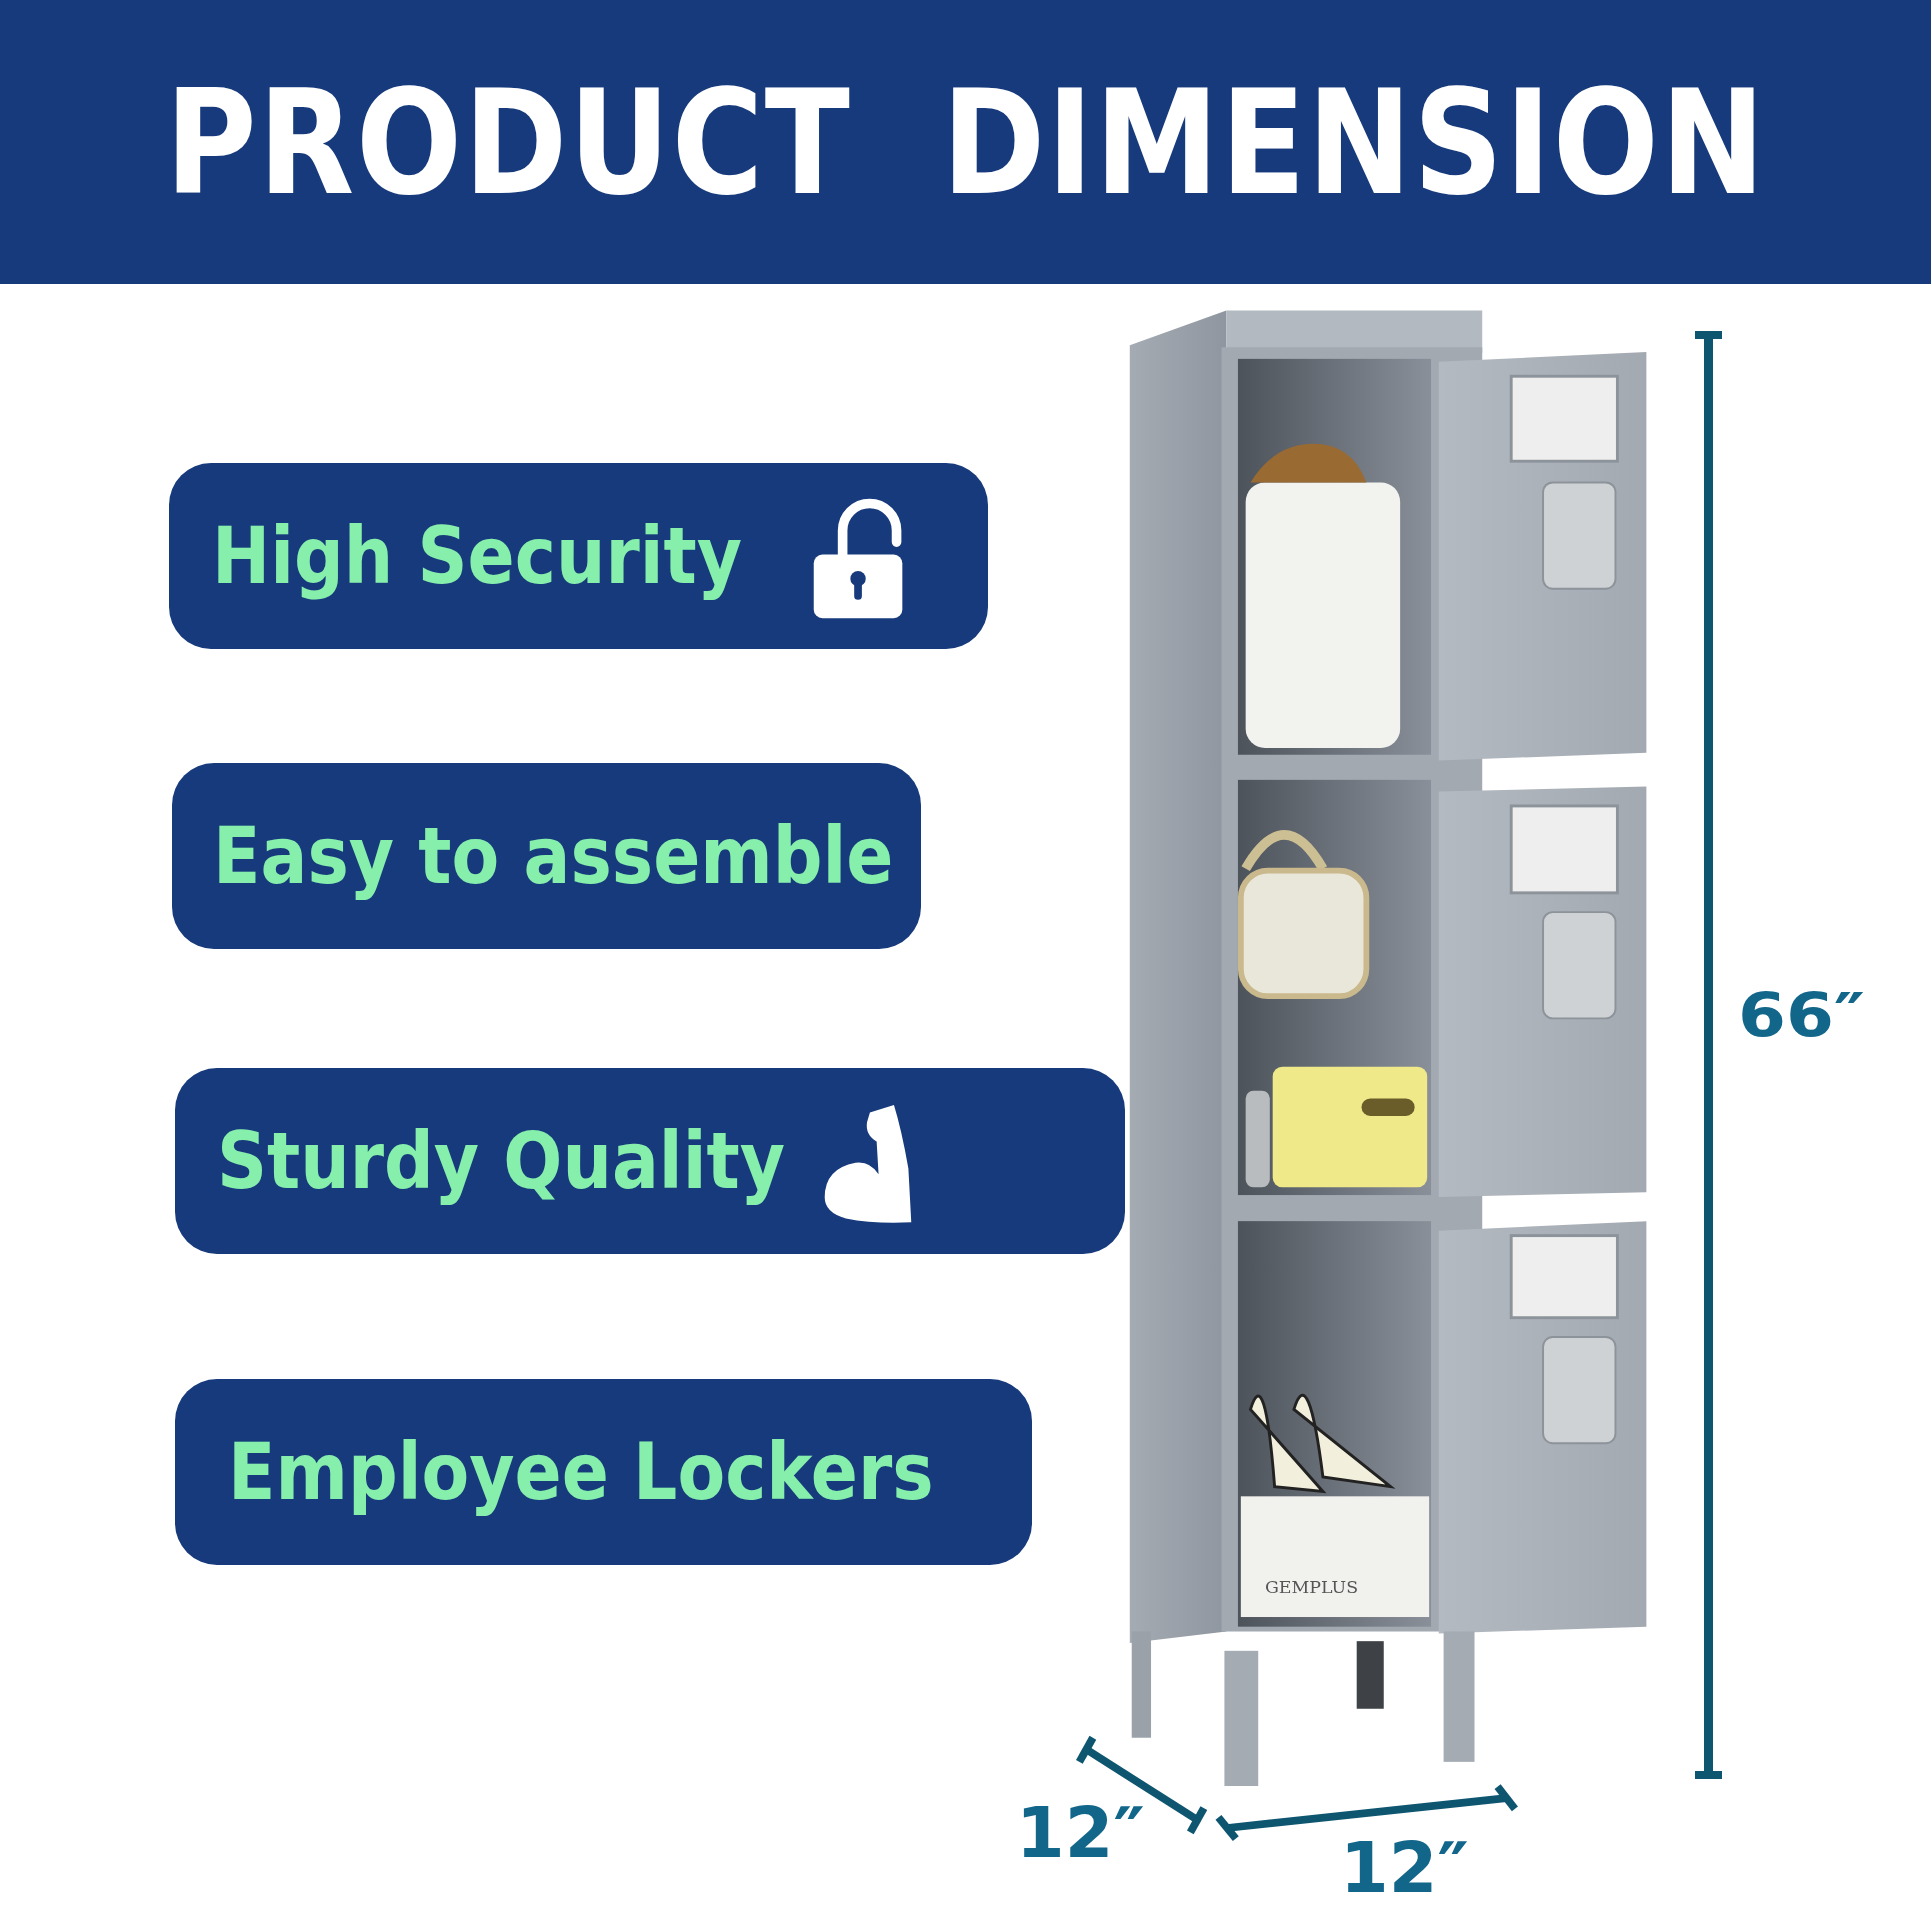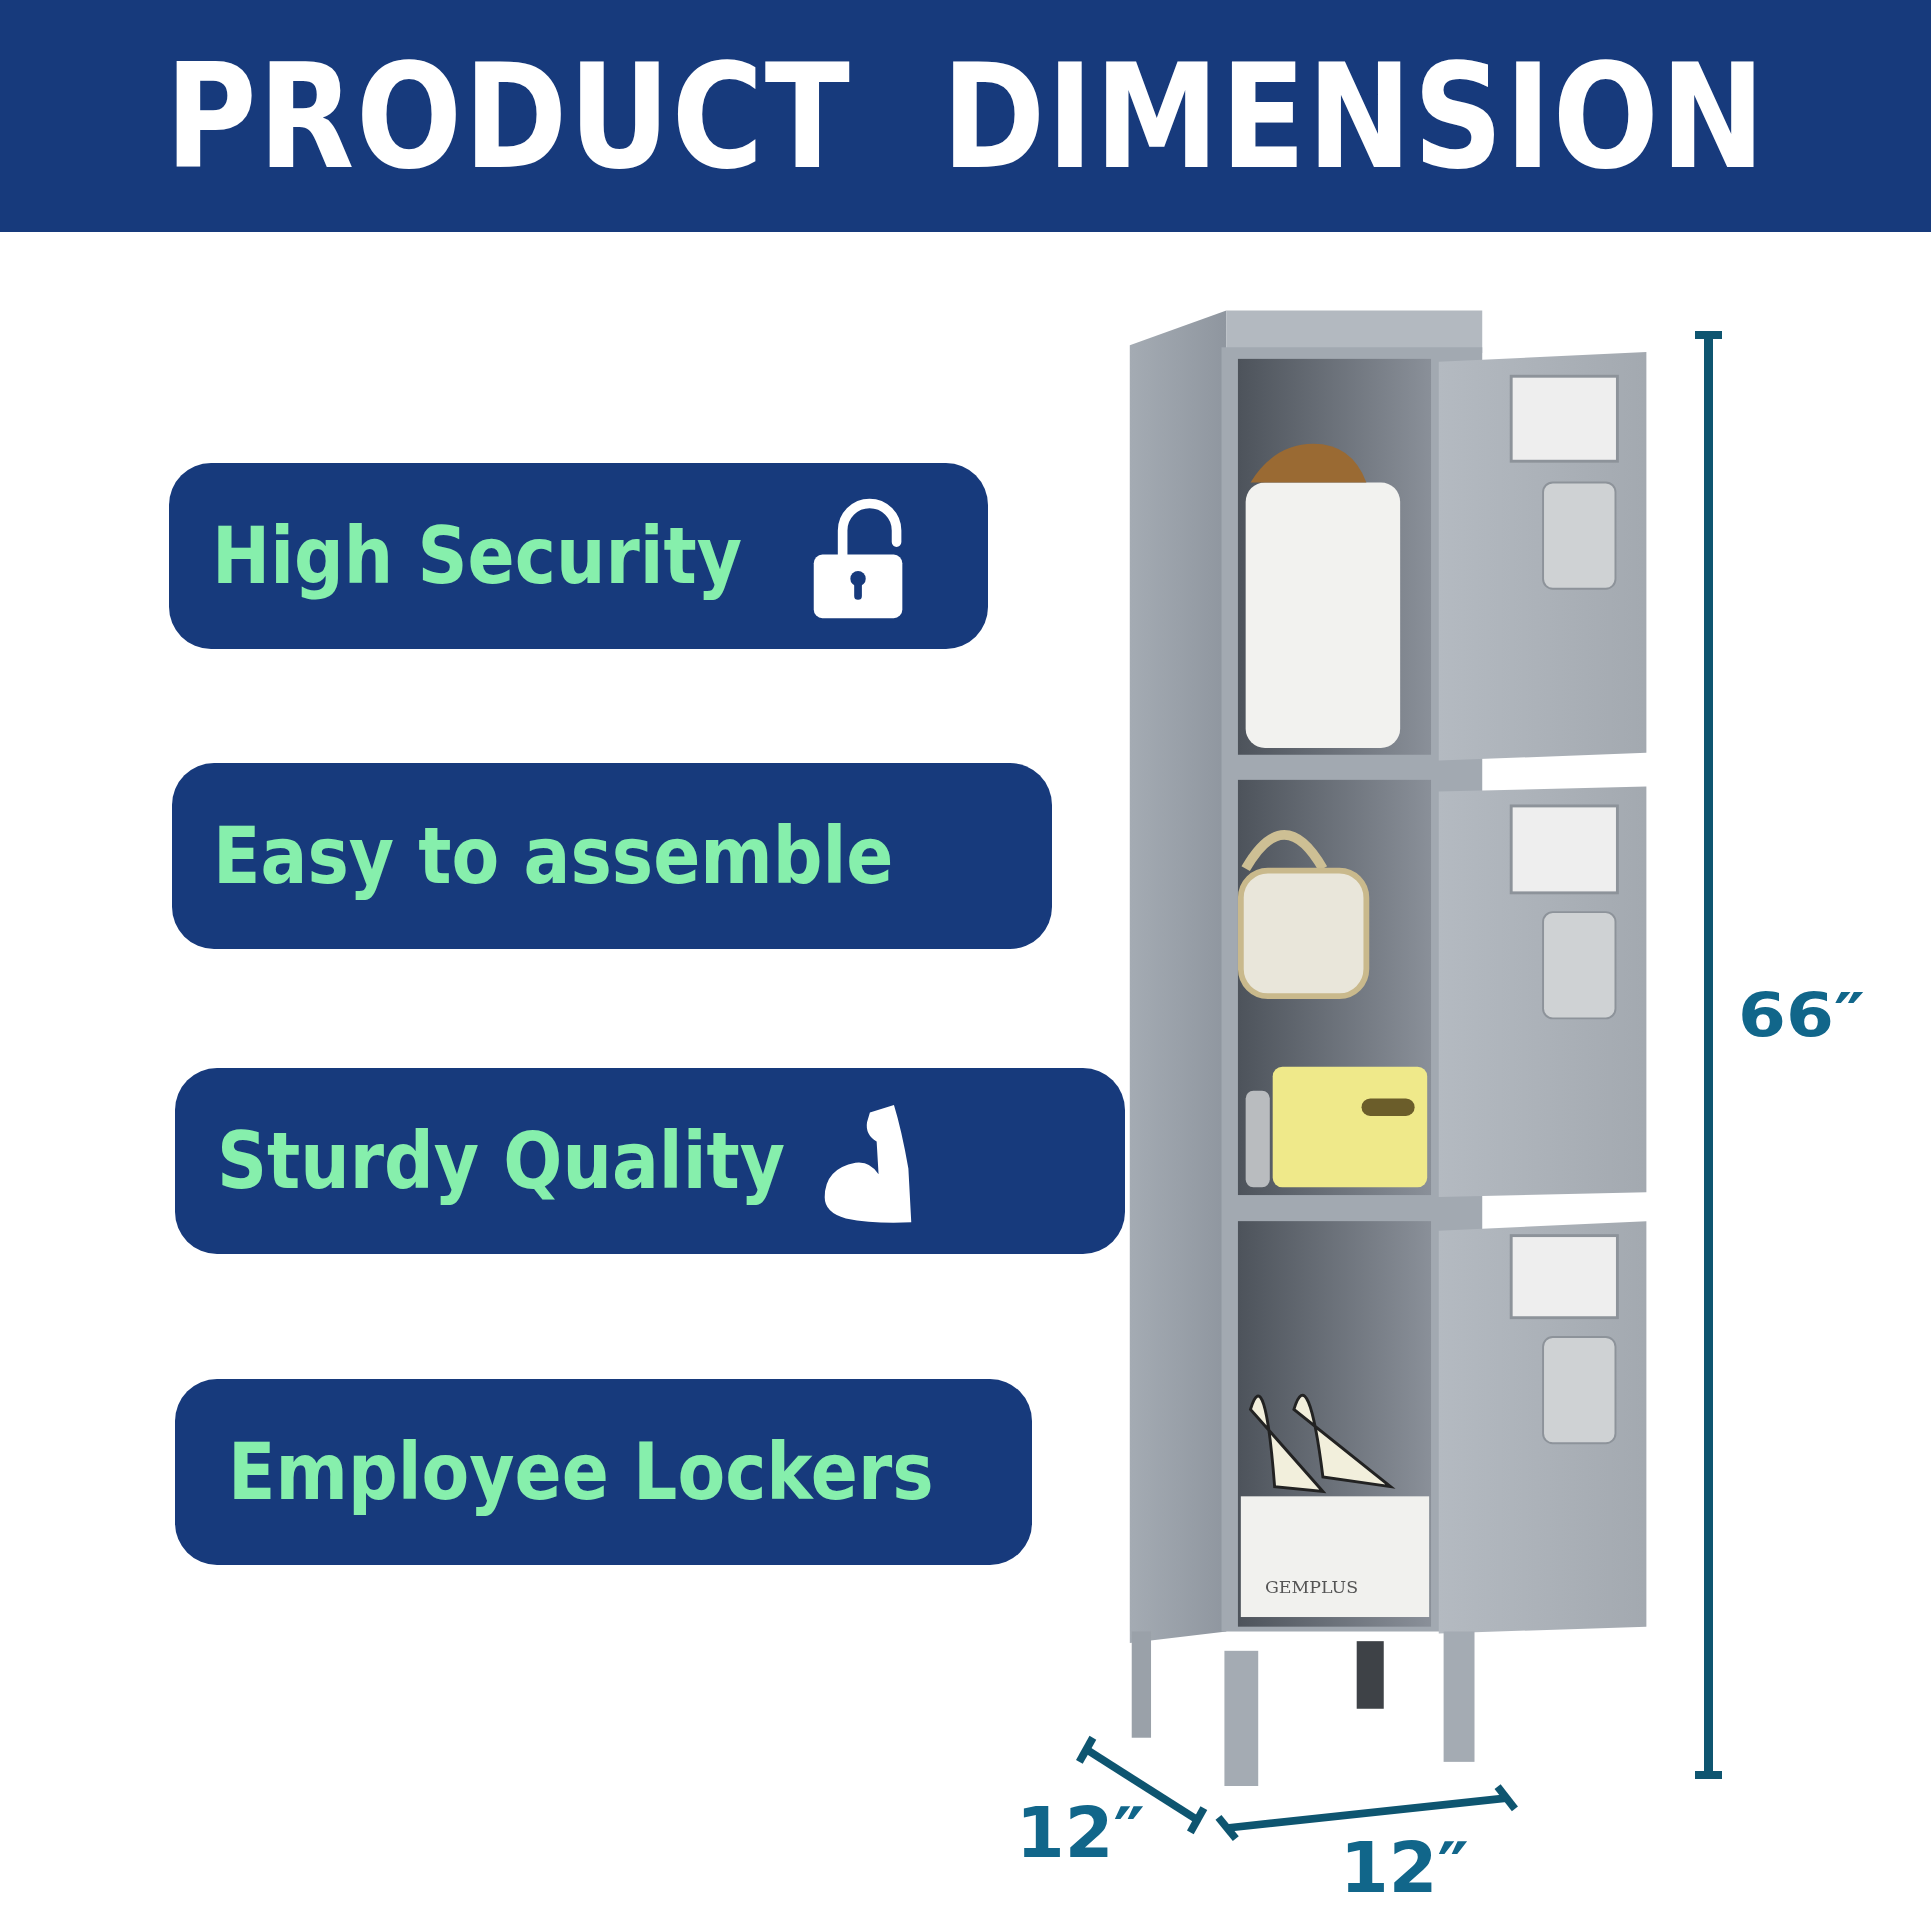--- a/index.html
+++ b/index.html
@@ -1,20 +1,20 @@
 <!DOCTYPE html>
 <html><head>
   <meta charset="utf-8">
   <style>
     * { box-sizing: border-box; margin: 0; padding: 0; }
     html, body { width: 1931px; height: 1931px; background: #ffffff; overflow: hidden; }
     body { position: relative; font-family: "DejaVu Sans", "Liberation Sans", sans-serif; }
 
     .header {
-      position: absolute; left: 0; top: 0; width: 1931px; height: 232px;
+      position: absolute; left: 0; top: 0; width: 1931px; height: 284px;
       background: #173a7c;
       display: flex; align-items: center; justify-content: center;
     }
     .header-title {
       color: #ffffff; font-weight: bold; font-size: 145px;
       letter-spacing: 1.9px; white-space: pre;
       transform: scaleX(0.86); transform-origin: center;
       font-family: "DejaVu Sans", sans-serif;
       line-height: 1;
     }
@@ -50,21 +50,21 @@
 <div class="pill" style="left:169px; top:463px; width:819px;">
   <span class="pill-label" style="position:absolute; left:43px;">High Security</span>
   <svg class="pill-icon" style="left:637px; top:29px;" width="106" height="130" viewBox="0 0 110 135">
     <path d="M38 70 V40 a28 28 0 0 1 56 0 V52" fill="none" stroke="#ffffff" stroke-width="10" stroke-linecap="round"></path>
     <rect x="8" y="65" width="92" height="66" rx="9" fill="#ffffff"></rect>
     <circle cx="54" cy="90" r="8" fill="#173a7c"></circle>
     <rect x="50" y="92" width="8" height="20" rx="4" fill="#173a7c"></rect>
   </svg>
 </div>
 
-<div class="pill" style="left:172px; top:763px; width:880px;text-decoration:underline;">
+<div class="pill" style="left:172px; top:763px; width:749px;text-decoration:underline;">
   <span class="pill-label" style="position:absolute; left:41px;">Easy to assemble</span>
 </div>
 
 <div class="pill" style="left:175px; top:1068px; width:950px;">
   <span class="pill-label" style="position:absolute; left:42px;">Sturdy Quality</span>
   <svg class="pill-icon" style="left:642px; top:33px;" width="101" height="130" viewBox="0 0 105 135">
     <path d="M55 12 L80 4 Q88 30 95 70 L98 126 Q60 128 30 122 Q8 116 8 100 Q8 70 40 64 Q55 62 64 76 L62 42 Q50 35 52 22 Z" fill="#ffffff"></path>
   </svg>
 </div>
 

